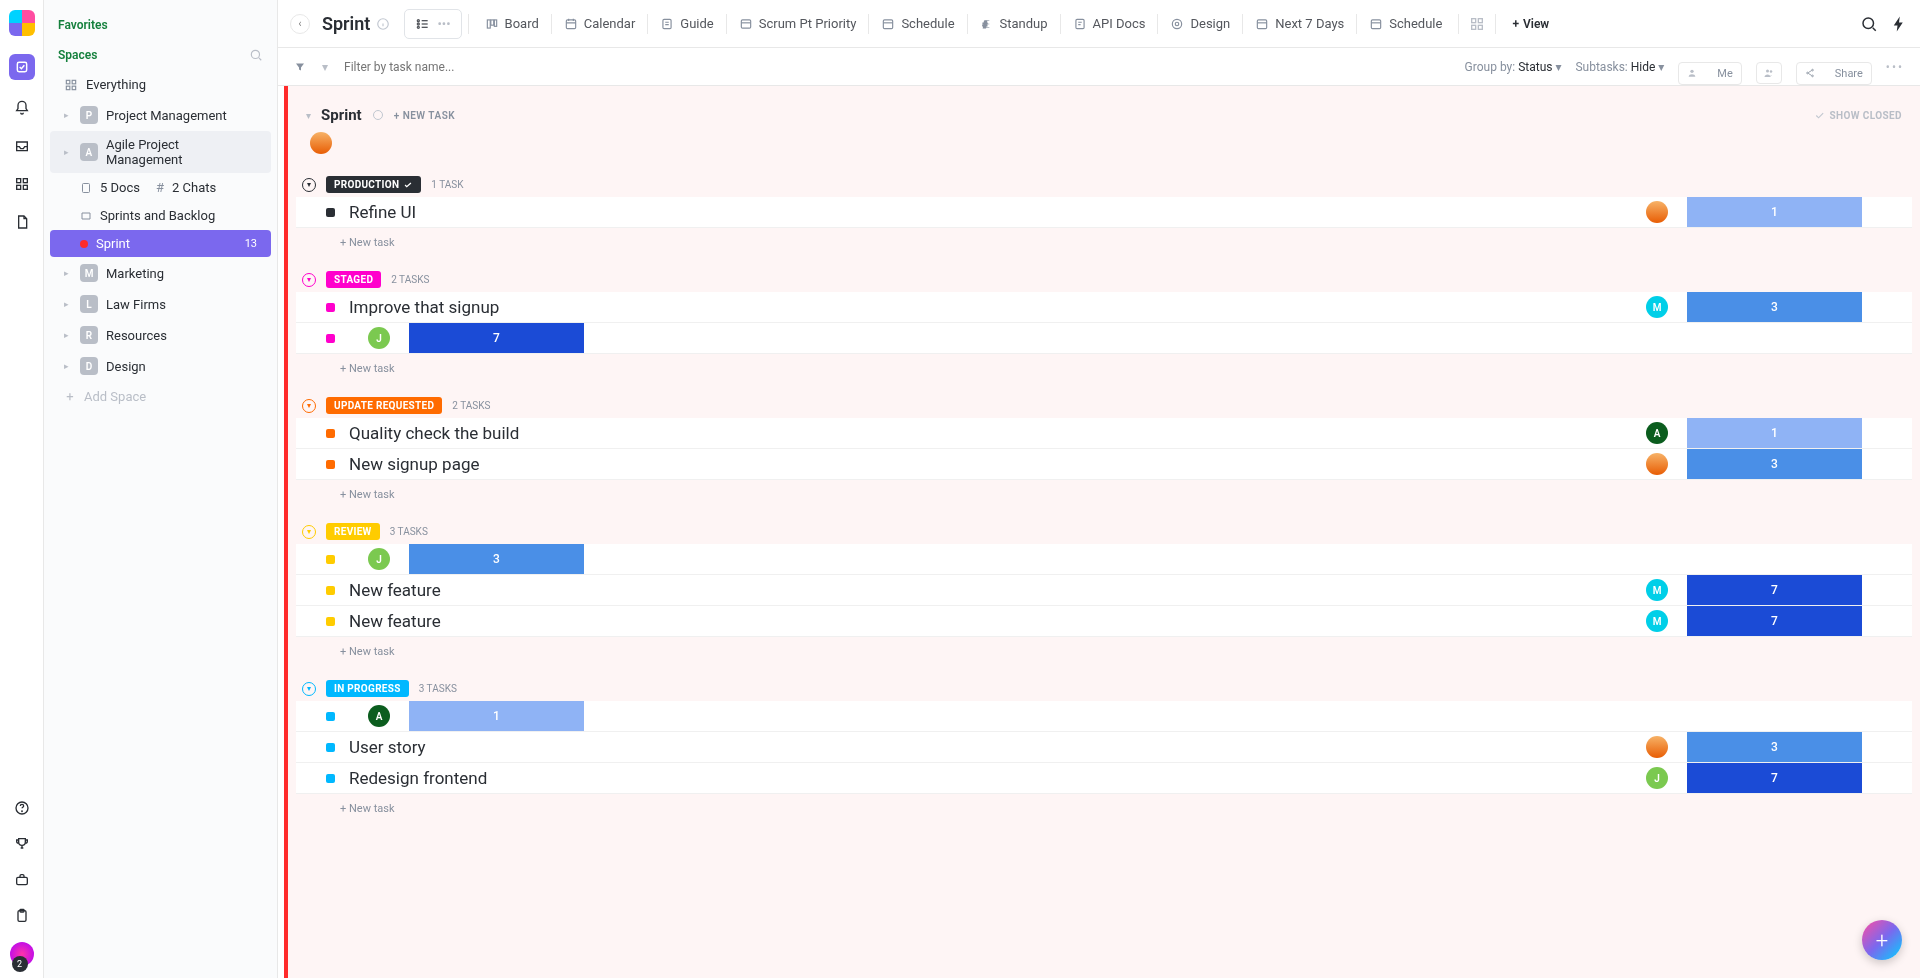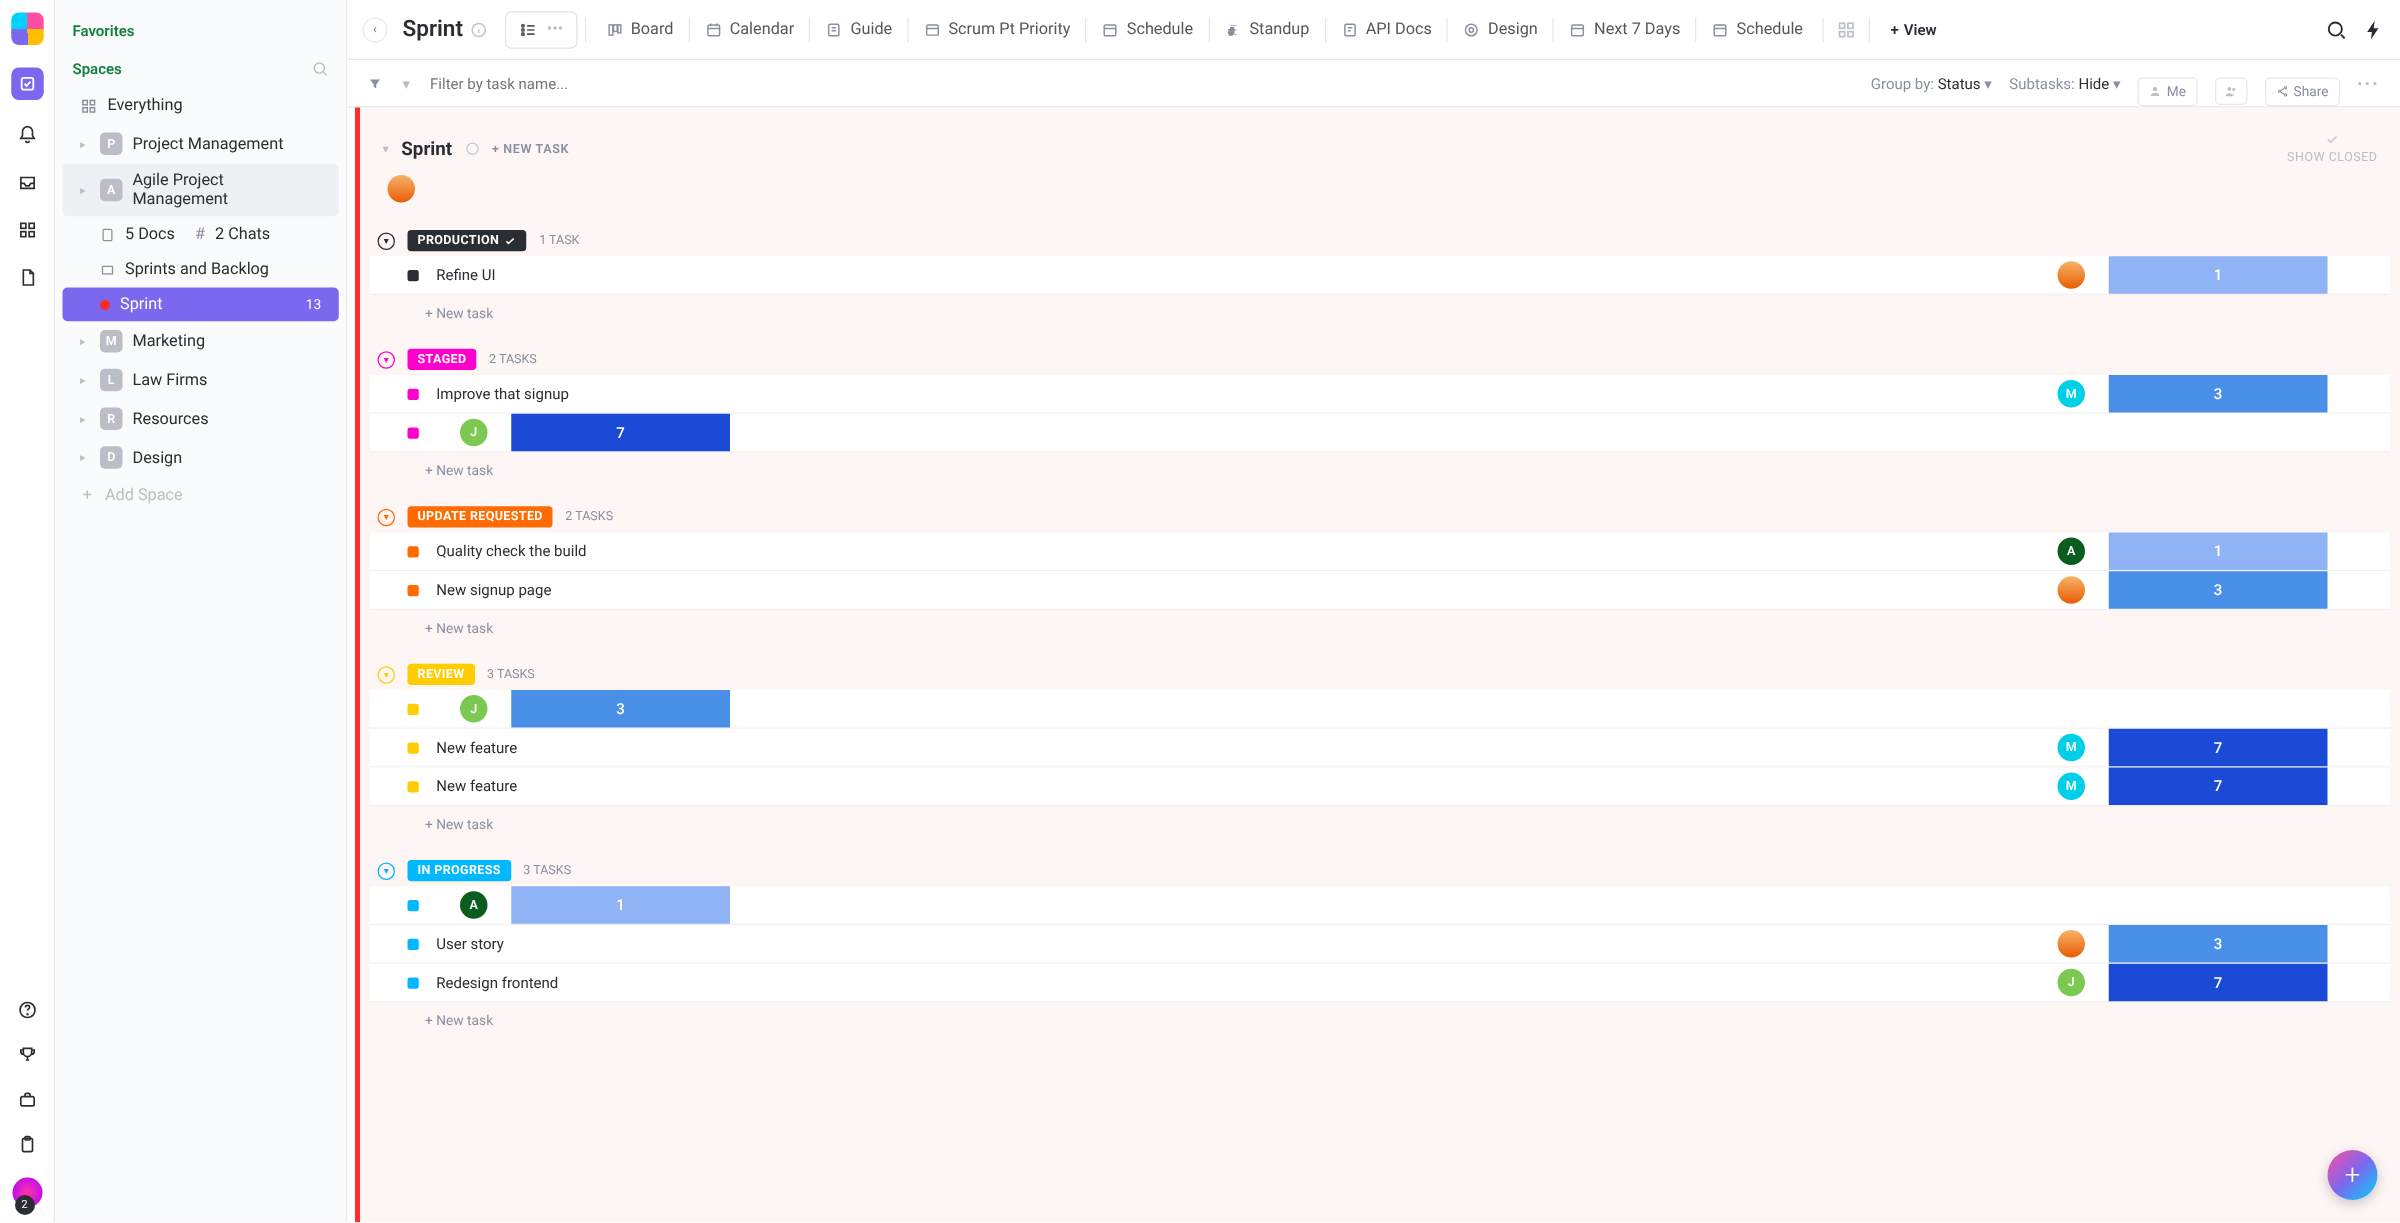--- a/index.html
+++ b/index.html
@@ -27,41 +27,41 @@
 .collapse-btn { width:20px; height:20px; border:1px solid #e8e8e8; border-radius:50%; display:flex; align-items:center; justify-content:center; font-size:10px; color:#777; cursor:pointer; margin-right:6px; }
 .tb-title { font-size:18px; font-weight:600; display:flex; align-items:center; gap:6px; margin-right:8px; }
 .view-tab { display:flex; align-items:center; gap:6px; padding:6px 10px; font-size:13px; color:#54575d; cursor:pointer; border-radius:5px; }
 .view-tab.active { border:1px solid #e1e4e8; }
 .view-tab .vicon { width:14px; height:14px; }
 .sep { width:1px; height:20px; background:#e8e8e8; }
 .add-view { display:flex; align-items:center; gap:4px; font-size:12px; font-weight:600; padding:6px 10px; cursor:pointer; }
 .tb-right { margin-left:auto; display:flex; align-items:center; gap:12px; color:#2a2e34; }
 .toolbar { height:38px; border-bottom:1px solid #e8e8e8; display:flex; align-items:center; padding:0 16px; gap:16px; font-size:12px; color:#87909e; }
 .toolbar-right { margin-left:auto; display:flex; align-items:center; gap:14px; }
-.tr-btn { display:flex; align-items:center; gap:4px; padding:4px 8px; border:1px solid #e8e8e8; border-radius:4px; cursor:pointer; font-size:11px;margin-top:13px; }
+.tr-btn { display:flex; align-items:center; gap:20px; padding:4px 8px; border:1px solid #e8e8e8; border-radius:4px; cursor:pointer; font-size:11px;margin-top:13px; }
 .content { flex:1; overflow-y:auto; background:#fef5f5; padding:14px 8px 40px 8px; border-left:4px solid #ff2b2b; margin-left:6px; }
 .list-head { display:flex; align-items:center; gap:10px; padding:6px 10px; }
 .list-title { font-size:15px; font-weight:700; }
 .new-task-link { color:#87909e; font-size:10px; font-weight:600; letter-spacing:.5px; cursor:pointer; }
-.show-closed { margin-left:auto; font-size:10px; color:#b9bec7; font-weight:400; letter-spacing:.4px; display:flex; align-items:center; gap:4px;flex-direction:column; }
+.show-closed { margin-left:auto; font-size:10px; color:#b9bec7; font-weight:700; letter-spacing:.4px; display:flex; align-items:center; gap:4px; }
 .owner-av { width:22px; height:22px; border-radius:50%; background:linear-gradient(#f7b267,#e85d04); margin:2px 0 18px 14px; }
 .cols { display:flex; align-items:center; padding:0 12px 6px 0; font-size:9px; color:#87909e; font-weight:600; letter-spacing:.5px; }
 .col-assignee { width:60px; text-align:center; margin-left:auto; }
 .col-sp { width:175px; text-align:center; display:flex; align-items:center; justify-content:center; gap:4px; }
 .col-add { width:40px; text-align:center; color:#c1c7d0; }
 .sp-ico { width:14px; height:14px; background:#7b68ee; border-radius:50%; color:#fff; display:flex; align-items:center; justify-content:center; font-size:9px; }
 .group { margin-bottom:18px; }
 .group-h { display:flex; align-items:center; gap:10px; padding:4px 0 4px 6px; }
 .collapse-ico { width:14px; height:14px; border-radius:50%; border:1.5px solid; display:flex; align-items:center; justify-content:center; font-size:8px; cursor:pointer; }
 .status-pill { padding:3px 8px; border-radius:3px; font-size:10px; font-weight:700; letter-spacing:.3px; color:#fff; display:flex; align-items:center; gap:4px; }
 .task-count { font-size:10px; color:#87909e; }
 .task-row { display:flex; align-items:center; background:#fff; border-bottom:1px solid #f0f0f0; min-height:30px; padding-left:30px; }
 .task-row:first-of-type { border-top:1px solid #f0f0f0; }
 .t-dot { width:9px; height:9px; border-radius:2px; margin-right:14px; flex-shrink:0; }
-.t-name { flex:1; font-size:12px; }
+.t-name { flex:1; font-size:17px; }
 .t-assignee { width:60px; display:flex; justify-content:center; }
 .av { width:22px; height:22px; border-radius:50%; display:flex; align-items:center; justify-content:center; font-size:10px; font-weight:600; color:#fff; }
 .t-sp { width:175px; height:30px; display:flex; align-items:center; justify-content:center; color:#fff; font-size:12px; font-weight:500; }
 .t-spacer { width:50px; }
 .new-task-row { font-size:11px; color:#87909e; padding:8px 0 0 44px; cursor:pointer; }
 .fab { position:fixed; bottom:18px; right:18px; width:40px; height:40px; border-radius:50%; background:linear-gradient(135deg,#ff4da1,#7b68ee,#00d2ff); display:flex; align-items:center; justify-content:center; color:#fff; font-size:22px; font-weight:300; cursor:pointer; box-shadow:0 3px 10px rgba(0,0,0,.2); }
 svg { display:block; }
 </style>
 </head>
 <body>

